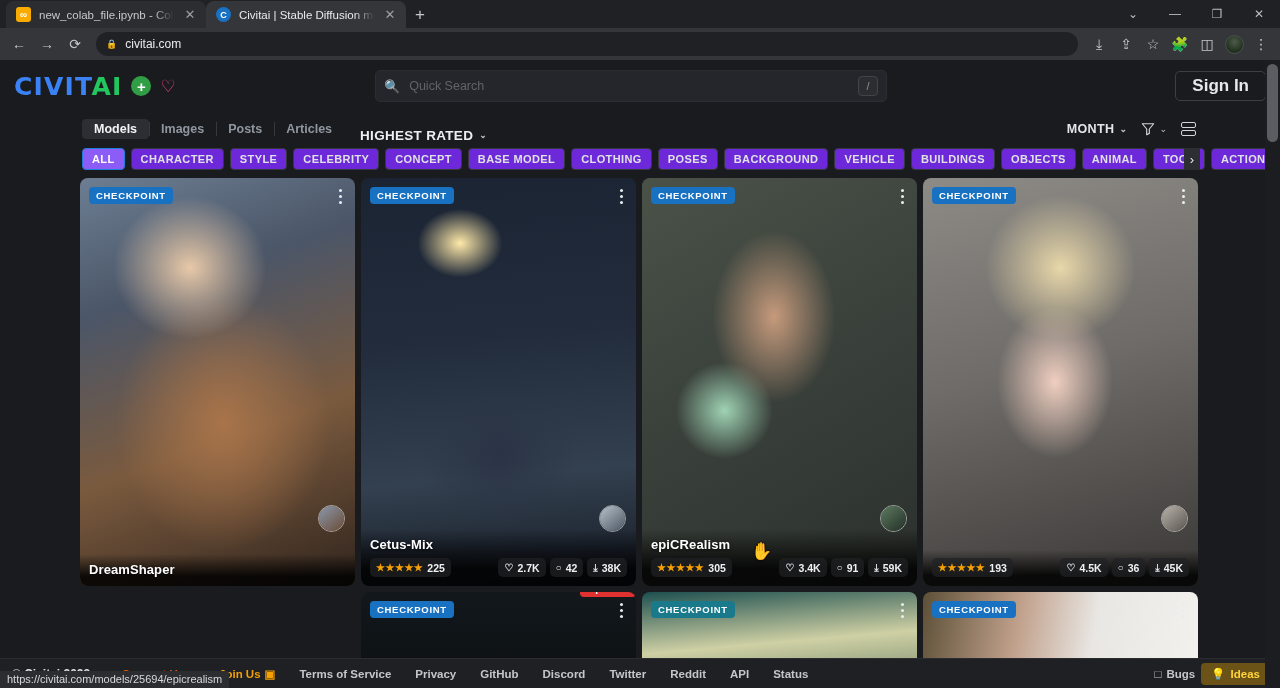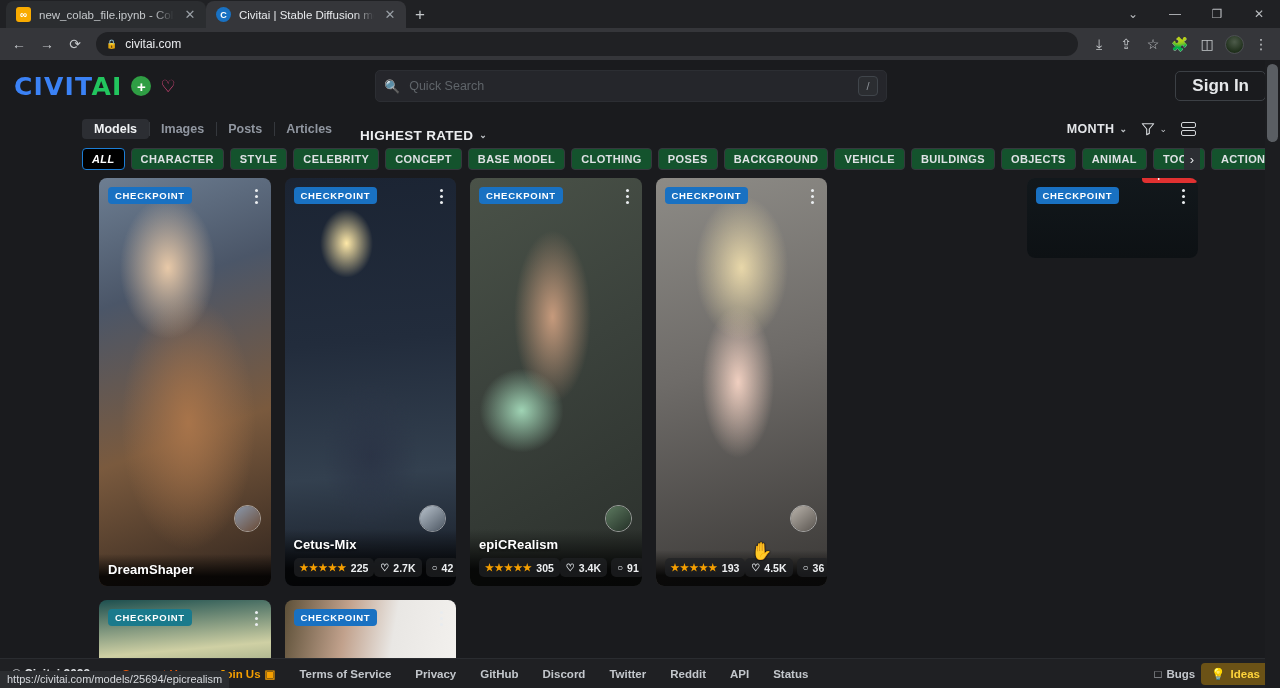--- a/index.html
+++ b/index.html
@@ -145,36 +145,36 @@
   .layout-icon { display: flex; flex-direction: column; gap: 2px; }
   .layout-icon span { display: block; width: 15px; height: 6px;
     border: 1.4px solid #d4d7da; border-radius: 2px; }
   .chev { font-size: 9px; color: #c2c6ca; }
 
   .chiprow {
     height: 26px; display: flex; align-items: center; gap: 6px;
     padding: 0 80px 0 82px; flex: 0 0 26px; position: relative; overflow: hidden;
   }
   .chip {
-    height: 22px; padding: 0 9px; border-radius: 4px; background: #14532d;
+    height: 22px; padding: 0 9px; border-radius: 4px; background: #6d28d9;
     color: #dfe2e5; font-size: 11px; font-weight: 700; letter-spacing: .4px;
     display: flex; align-items: center; white-space: nowrap; border: 1px solid #35383d;
   }
-  .chip.on { background: #000000; border-color: #1c7ed6; color: #fff; font-style: italic; }
+  .chip.on { background: #8b5cf6; border-color: #1c7ed6; color: #fff; }
   .chip-arrow {
     position: absolute; right: 80px; width: 16px; height: 22px;
     display: flex; align-items: center; justify-content: center;
     color: #e6e8ea; font-size: 13px; background: #2c2e33;
   }
 
   
   .grid-scroll { flex: 1; overflow: hidden; position: relative; }
   .grid {
     padding: 6px 82px 0 80px; display: grid;
-    grid-template-columns: repeat(6, 1fr); gap: 14px; margin-left: 19px;
+    grid-template-columns: repeat(4, 1fr); gap: 6px;
   }
   .card {
     position: relative; border-radius: 8px; overflow: hidden;
     background: #222326; height: 408px;
   }
   .card.short { height: 80px; }
   .card-img { position: absolute; inset: 0; }
   .badge {
     position: absolute; left: 9px; top: 9px; z-index: 4;
     background: #1971c2; color: #fff; font-size: 9.5px; font-weight: 800;

